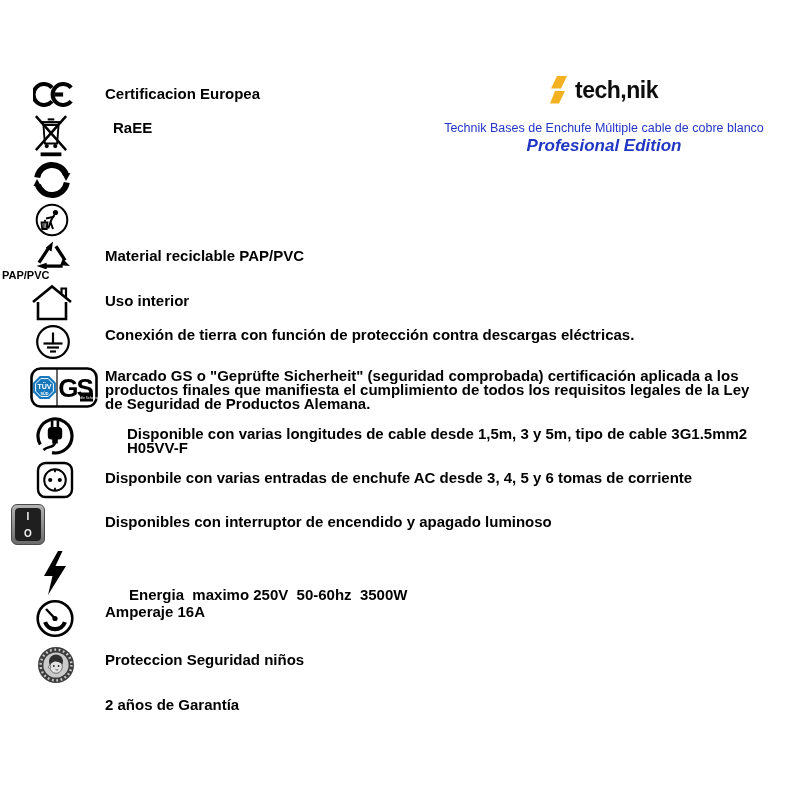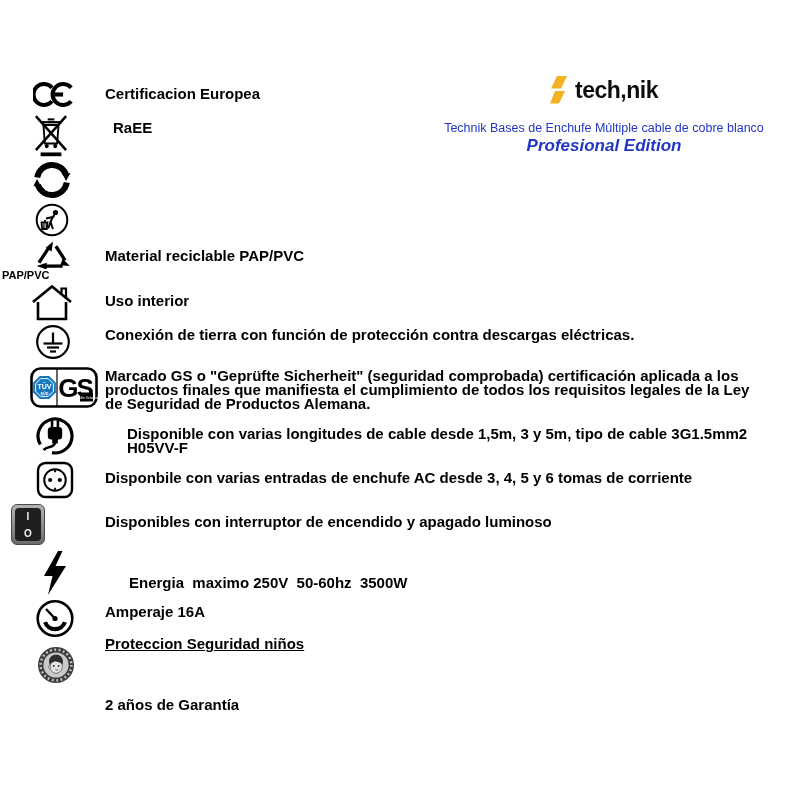--- a/index.html
+++ b/index.html
@@ -168,21 +168,21 @@
       <div class="switch-off">O</div>
     </div>
   </div>
   <div class="lbl" style="top:515px;">Disponibles con interruptor de encendido y apagado luminoso</div>
 
   <div class="ic" style="left:13px; top:551px;">
     <svg width="28" height="44" viewBox="0 0 28 44">
       <polygon points="17,0 3,25 11.5,25 7,44 25,15 14.5,15 21.5,0" fill="#000"></polygon>
     </svg>
   </div>
-  <div class="lbl pre" style="top:576px;padding-left:24px;">Energia  maximo 250V  50-60hz  3500W</div>
+  <div class="lbl pre" style="top:588px;padding-left:24px;">Energia  maximo 250V  50-60hz  3500W</div>
 
   <div class="ic" style="left:7px; top:598px;">
     <svg width="40" height="41" viewBox="0 0 40 41">
       <circle cx="20" cy="20.5" r="17.3" fill="none" stroke="#000" stroke-width="2.6"></circle>
       <path d="M 10.1,24.1 A 10.5,10.5 0 0 0 29.9,24.1" fill="none" stroke="#000" stroke-width="4.2"></path>
       <path d="M 20,20.5 L 11,11" stroke="#000" stroke-width="2.4"></path>
       <circle cx="20" cy="20.5" r="2.6" fill="#000"></circle>
     </svg>
   </div>
   <div class="lbl" style="top:605px;">Amperaje 16A</div>
@@ -194,17 +194,17 @@
       <circle cx="19" cy="19" r="12.6" fill="#c9c9c9"></circle>
       <circle cx="19" cy="15.5" r="7" fill="#2e2e2e"></circle>
       <ellipse cx="19" cy="20.5" rx="6.3" ry="6.8" fill="#e3e3e3" stroke="#555" stroke-width="0.8"></ellipse>
       <path d="M 12.8,19.5 Q 13.5,12.5 19,12.5 Q 24.5,12.5 25.3,18 Q 21,14.8 17.5,15.6 Q 14.2,16.4 12.8,19.5 Z" fill="#2e2e2e"></path>
       <circle cx="16.8" cy="20" r="0.9" fill="#222"></circle>
       <circle cx="21.6" cy="20" r="0.9" fill="#222"></circle>
       <path d="M 18.4,23.2 q 1.2,1.4 2.8,0.5" fill="none" stroke="#333" stroke-width="0.8"></path>
       <circle cx="12.6" cy="21" r="1.3" fill="#ddd" stroke="#555" stroke-width="0.6"></circle>
     </svg>
   </div>
-  <div class="lbl" style="top:637px;text-decoration:underline;">Proteccion Seguridad niños</div>
+  <div class="lbl" style="top:653px;">Proteccion Seguridad niños</div>
 
   <div class="lbl" style="top:698px;">2 años de Garantía</div>
 
 </div>
 
 </body></html>

